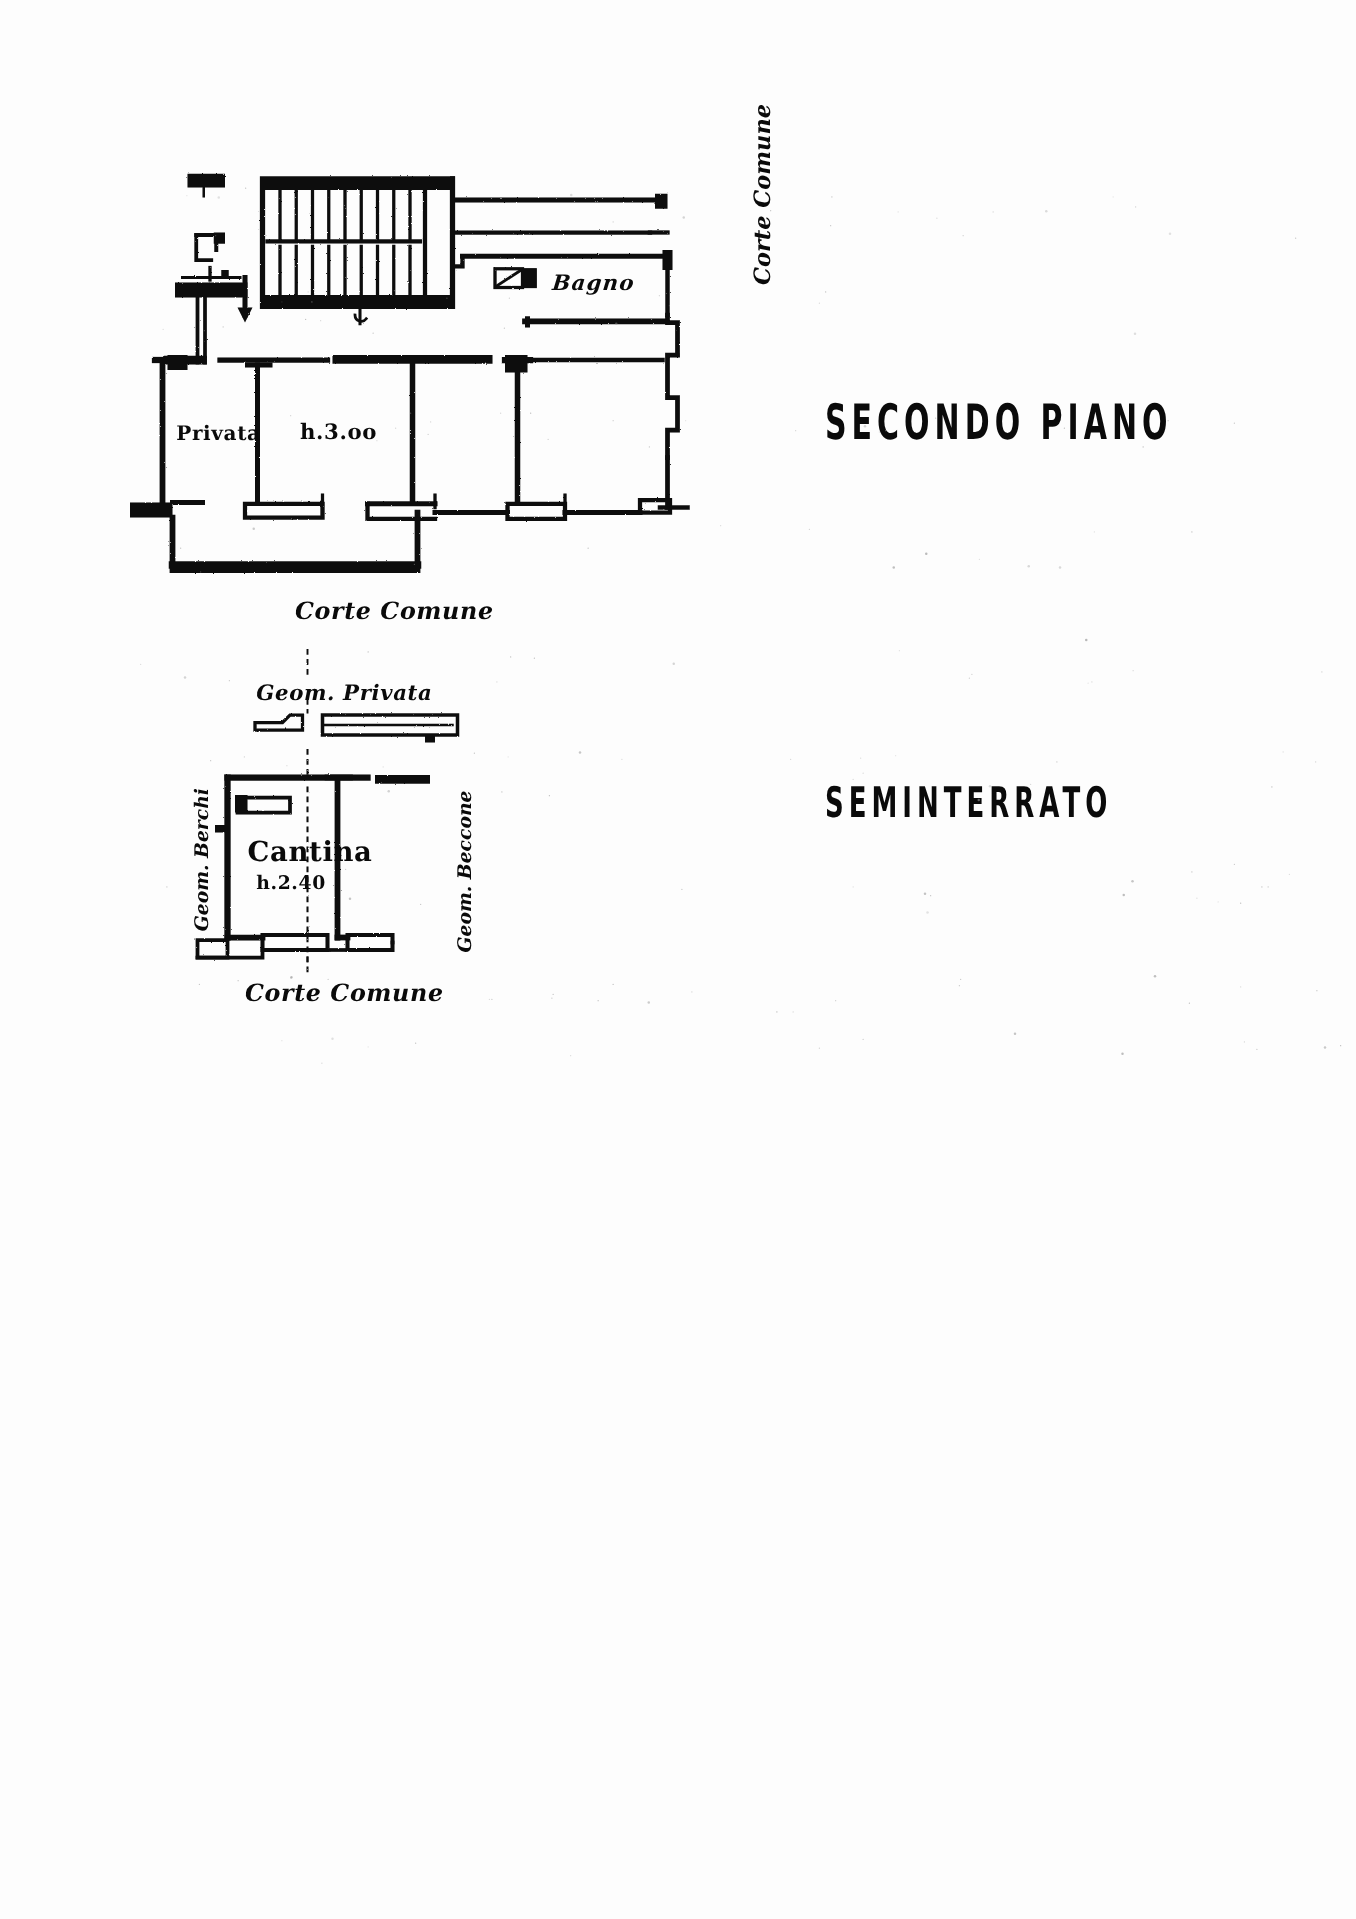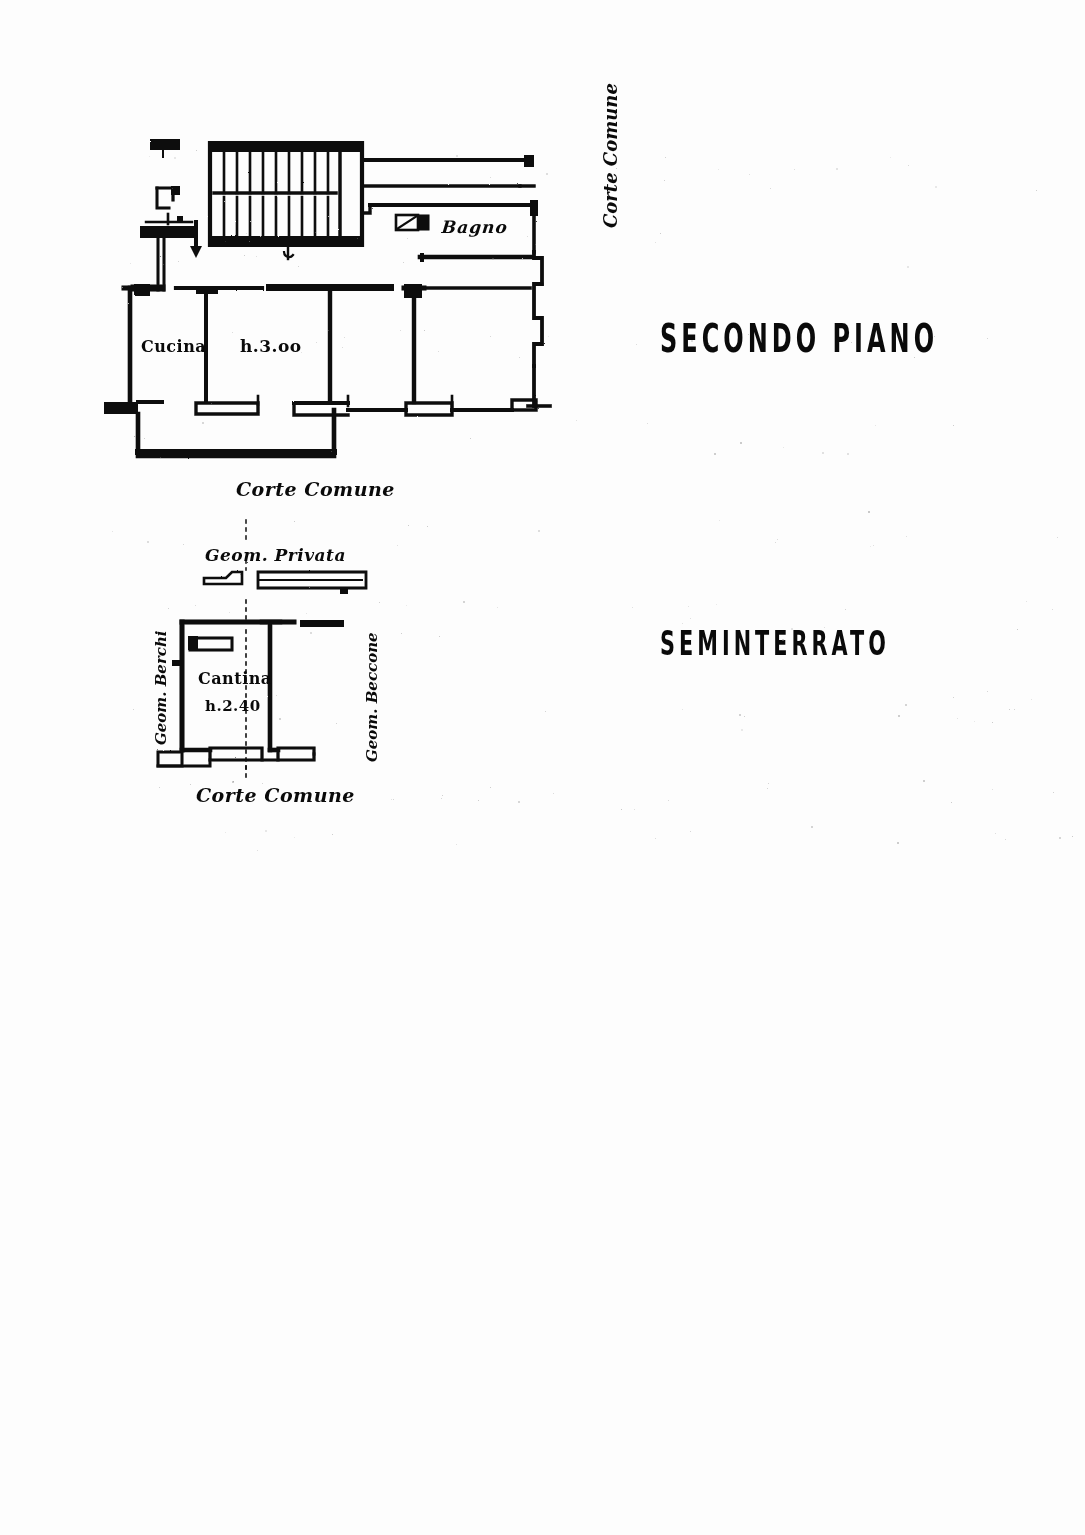--- a/index.html
+++ b/index.html
@@ -27,21 +27,21 @@
     position:absolute;white-space:nowrap;color:#0a0a0a;
     font-family:"DejaVu Serif",serif;font-weight:700;
     transform-origin:left top;
   }
   .hand.it{font-style:italic;}
 
   
   #lbl-cucina{left:141px;top:337px;font-size:16px;letter-spacing:.5px;}
   #lbl-h300  {left:240px;top:336px;font-size:17px;letter-spacing:.5px;}
   #lbl-bagno {left:443px;top:217px;font-size:17px;letter-spacing:1px;transform:skewX(-6deg);}
-  #lbl-cantina{left:198px;top:669px;font-size:16px;letter-spacing:.5px;}
+  #lbl-cantina{left:198px;top:669px;font-size:22px;letter-spacing:.5px;}
   #lbl-h240  {left:205px;top:697px;font-size:15px;letter-spacing:.5px;}
 
   
   #lbl-corte1{left:236px;top:478px;font-size:19px;letter-spacing:.5px;}
   #lbl-propr {left:205px;top:545px;font-size:17px;letter-spacing:.5px;}
   #lbl-corte2{left:196px;top:784px;font-size:19px;letter-spacing:.5px;}
 
   
   #lbl-corteV{left:600px;top:228px;font-size:18px;transform:rotate(-90deg);transform-origin:left top;}
   #lbl-geom1 {left:152px;top:745px;font-size:15px;transform:rotate(-90deg);transform-origin:left top;}
@@ -208,21 +208,21 @@
         <path d="M246 560 v10" stroke-width="1.5" stroke-dasharray="3 5"></path>
       </g>
 
     </g>
   </svg>
 
   <div class="stencil" id="h-secondo">SECONDO PIANO</div>
 
   <div class="stencil" id="h-semint">SEMINTERRATO</div>
 
-  <div class="hand" id="lbl-cucina">Cucina</div>
+  <div class="hand" id="lbl-cucina">Privata</div>
 
   <div class="hand" id="lbl-h300">h.3.oo</div>
 
   <div class="hand it" id="lbl-bagno">Bagno</div>
 
   <div class="hand it" id="lbl-corteV">Corte Comune</div>
 
   <div class="hand it" id="lbl-corte1">Corte Comune</div>
 
   <div class="hand it" id="lbl-propr">Geom. Privata</div>

